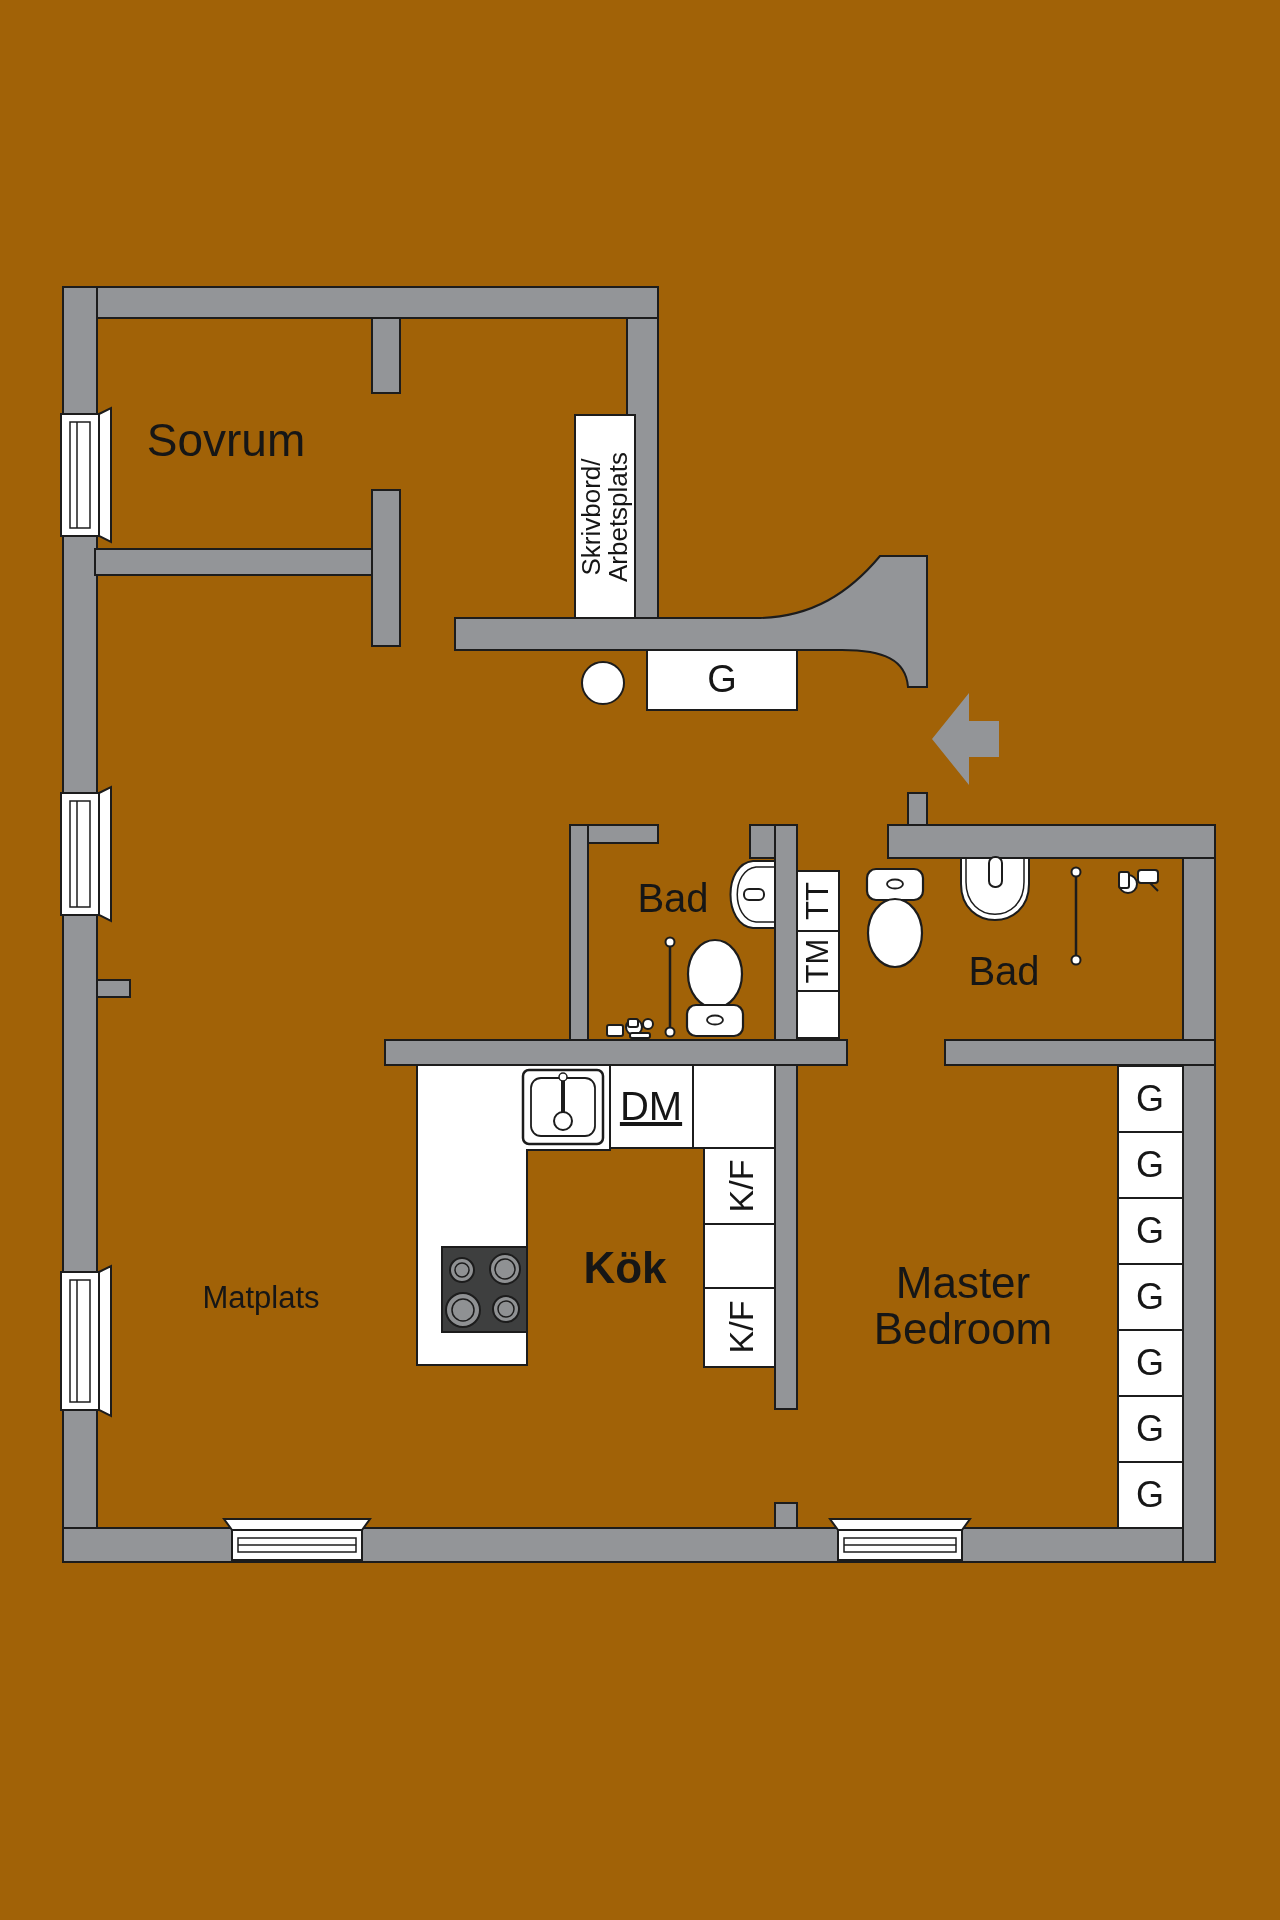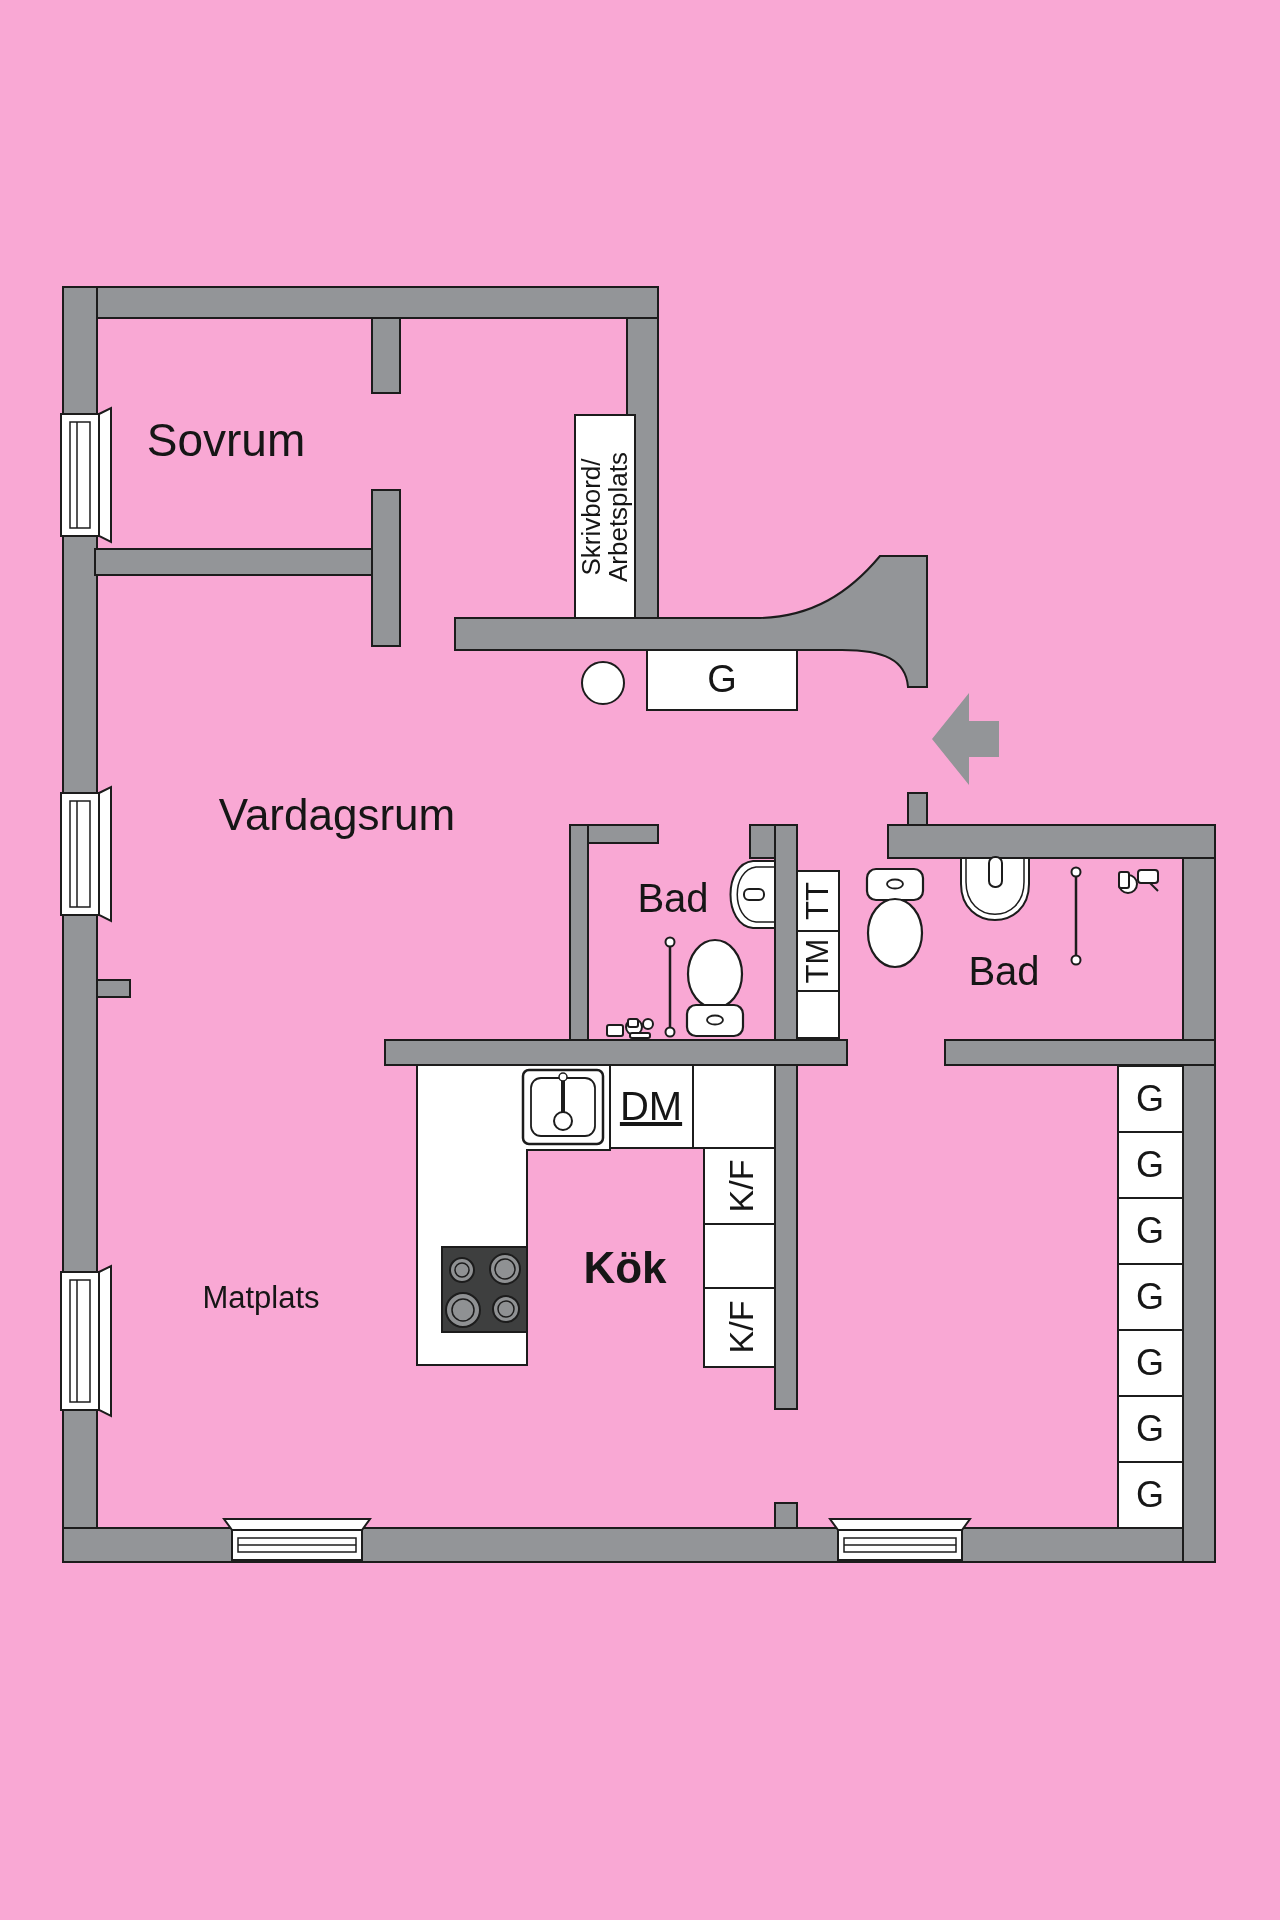--- a/index.html
+++ b/index.html
@@ -1,16 +1,16 @@
 <!DOCTYPE html>
 <html><head>
 <meta charset="utf-8">
 <style>
   html,body{margin:0;padding:0;background:#ffffff;}
-  .plan{position:relative;width:1280px;height:1920px;background:#f9a8d4;overflow:hidden;
+  .plan{position:relative;width:1280px;height:1920px;background:#a16207;overflow:hidden;
         font-family:"Liberation Sans", sans-serif;}
   .plan svg{position:absolute;left:0;top:0;}
   .lbl{position:absolute;transform:translate(-50%,-50%);color:#161616;white-space:nowrap;
        line-height:1.05;text-align:center;}
   .lbl.rot{transform:translate(-50%,-50%) rotate(-90deg);}
   .disclaimer{position:absolute;left:55px;top:1600px;font-size:29px;color:#1d1d1d;}
 </style>
 </head>
 <body>
 
@@ -146,25 +146,28 @@
   <circle cx="1076" cy="960" r="4.5" fill="#ffffff" stroke="#1c1c1c" stroke-width="2"></circle>
   <g fill="#ffffff" stroke="#1c1c1c" stroke-width="2">
     <rect x="1138" y="870" width="20" height="13" rx="3"></rect>
     <circle cx="1128" cy="884" r="9"></circle>
     <rect x="1119" y="872" width="10" height="16" rx="2"></rect>
     <line x1="1150" y1="883" x2="1158" y2="891"></line>
   </g>
 </svg>
 
   <div class="lbl" style="left:226px;top:440px;font-size:46px;">Sovrum</div>
-  <div class="lbl" style="left:337px;top:815px;font-size:44px;">Vardagsrum</div>
   <div class="lbl" style="left:673px;top:898px;font-size:40px;">Bad</div>
   <div class="lbl" style="left:1004px;top:971px;font-size:40px;">Bad</div>
   <div class="lbl" style="left:625px;top:1268px;font-size:44px;font-weight:bold;">Kök</div>
   <div class="lbl" style="left:261px;top:1298px;font-size:31px;">Matplats</div>
+  <div class="lbl" style="left:963px;top:1306px;font-size:44px;">
+    <span style="display:block;">Master</span>
+    <span style="display:block;">Bedroom</span>
+  </div>
 
   <div class="lbl rot" style="left:605px;top:517px;font-size:26px;">
     <span style="display:block;">Skrivbord/</span>
     <span style="display:block;">Arbetsplats</span>
   </div>
   <div class="lbl" style="left:722px;top:680px;font-size:38px;">G</div>
   <div class="lbl" style="left:651px;top:1106px;font-size:40px;text-decoration:underline;">DM</div>
   <div class="lbl rot" style="left:742px;top:1186px;font-size:34px;">K/F</div>
   <div class="lbl rot" style="left:742px;top:1327px;font-size:34px;">K/F</div>
   <div class="lbl rot" style="left:818px;top:901px;font-size:31px;">TT</div>

